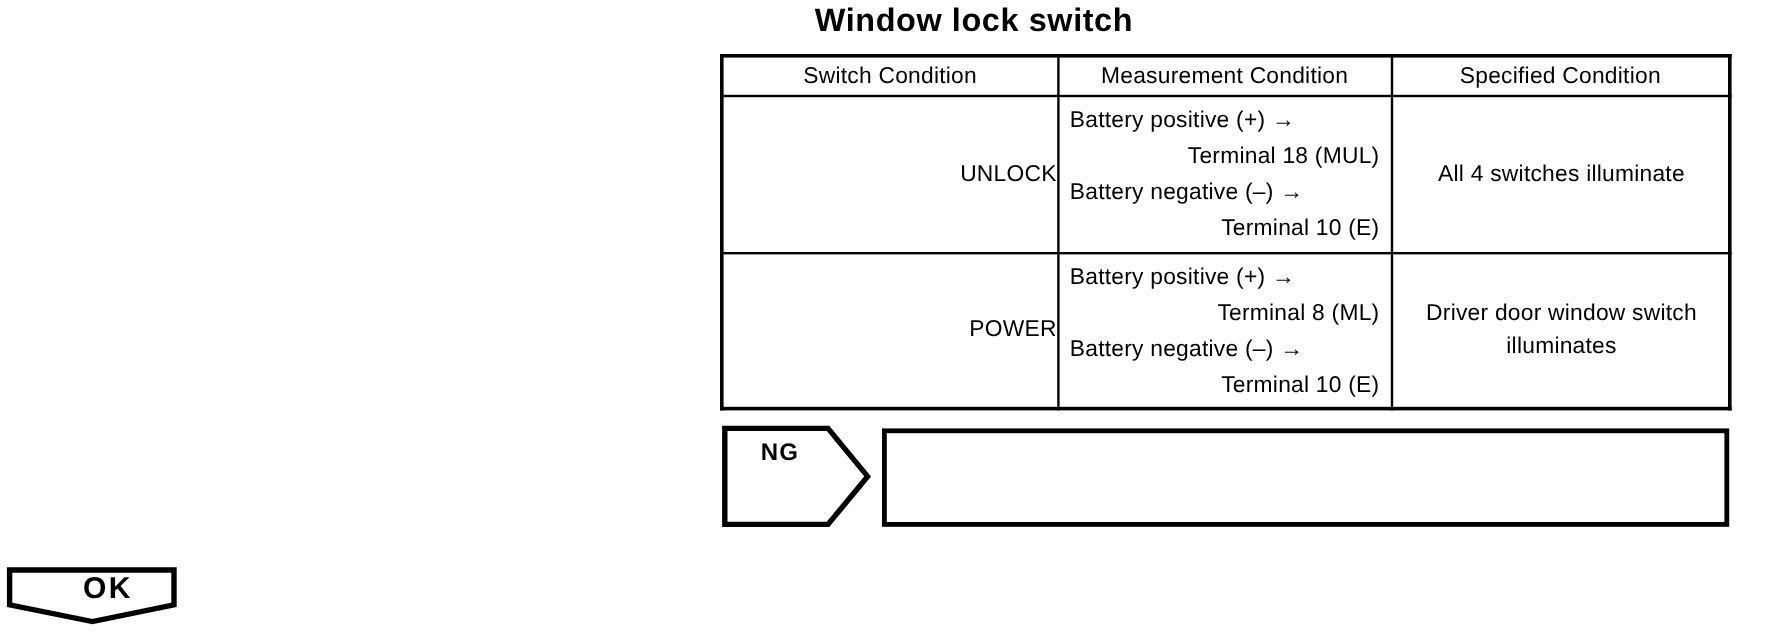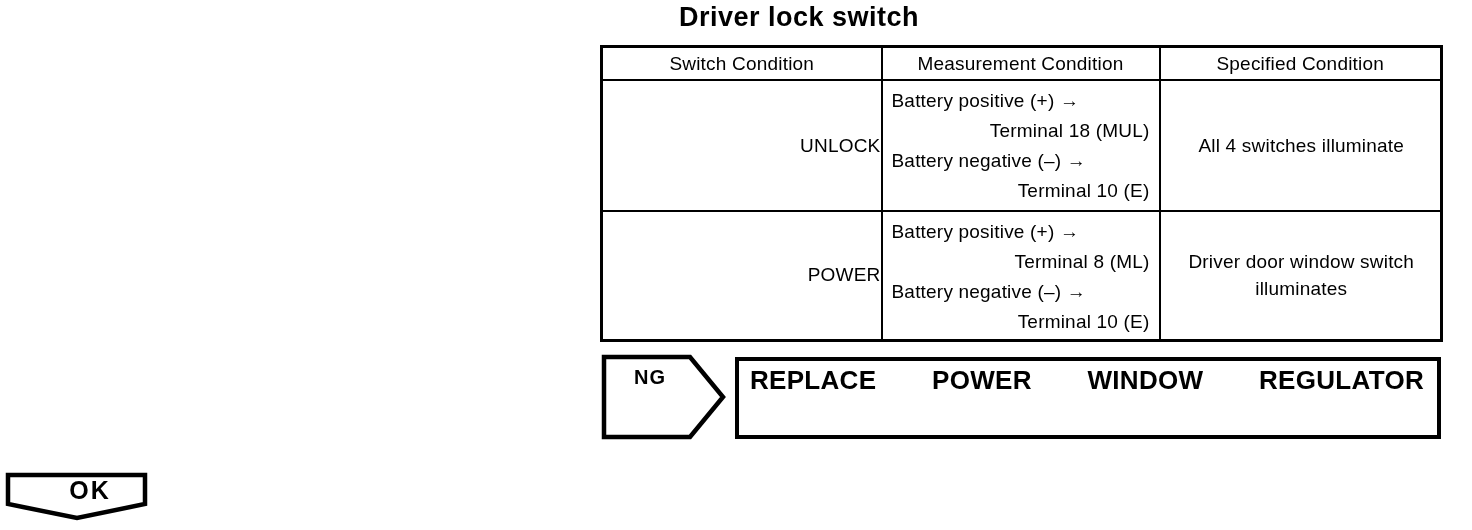--- a/index.html
+++ b/index.html
@@ -129,21 +129,21 @@
     width: 170px;
     text-align: center;
     font-size: 25px;
     font-weight: bold;
     letter-spacing: 2px;
   }
 </style>
 </head>
 <body>
 
-<div class="page-title">Driver lock switch</div>
+<div class="page-title">Window lock switch</div>
 
 <table class="spec-table">
   <colgroup>
     <col style="width:280px">
     <col style="width:278px">
     <col style="width:282px">
   </colgroup>
   <thead>
     <tr>
       <th>Switch Condition</th>
@@ -174,19 +174,18 @@
     </tr>
   </tbody>
 </table>
 
 <svg class="ng-arrow-svg" viewBox="0 0 130 90" xmlns="http://www.w3.org/2000/svg">
   <polygon points="5,5 91,5 124,45 91,85 5,85" fill="#ffffff" stroke="#000000" stroke-width="4.5" stroke-linejoin="miter"></polygon>
 </svg>
 <div class="ng-label">NG</div>
 
 <div class="ng-box">
-  <div class="action-line justified">REPLACE POWER WINDOW REGULATOR</div>
 </div>
 
 <svg class="ok-svg" viewBox="0 0 148 54" xmlns="http://www.w3.org/2000/svg">
   <polygon points="5,5 142,5 142,34 74,48 5,34" fill="#ffffff" stroke="#000000" stroke-width="4.5" stroke-linejoin="miter"></polygon>
 </svg>
 <div class="ok-label">OK</div>
 
 </body></html>

